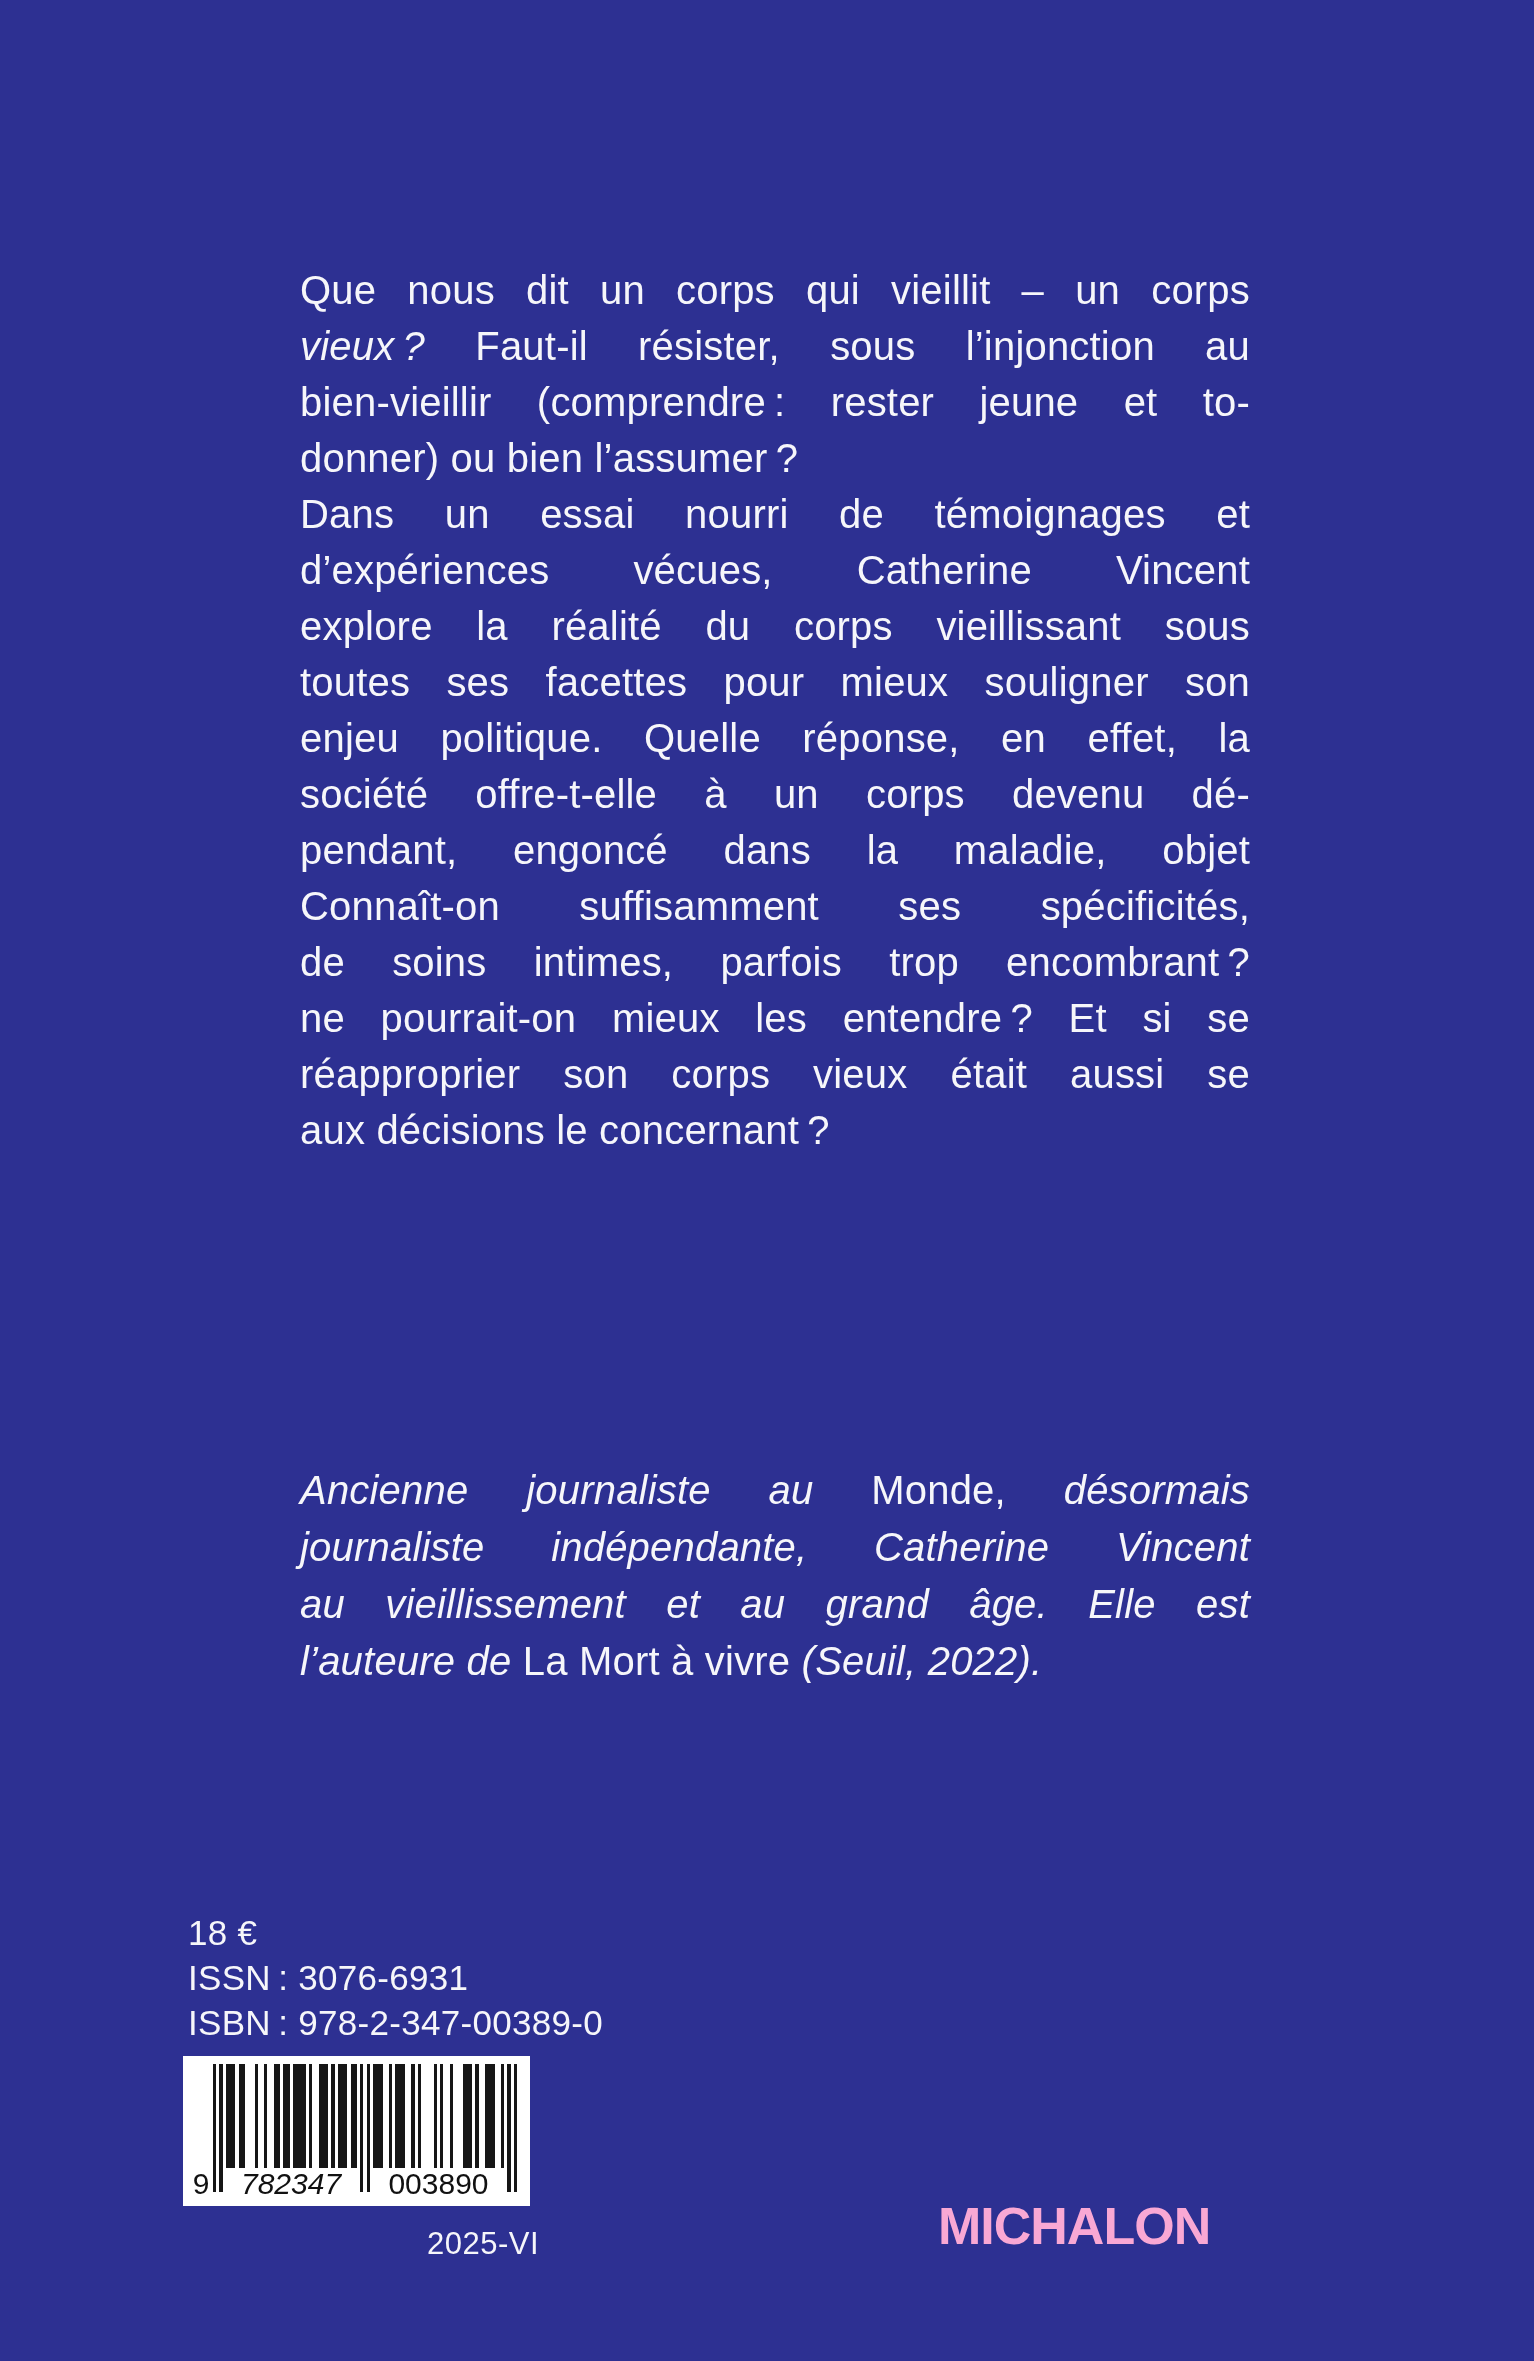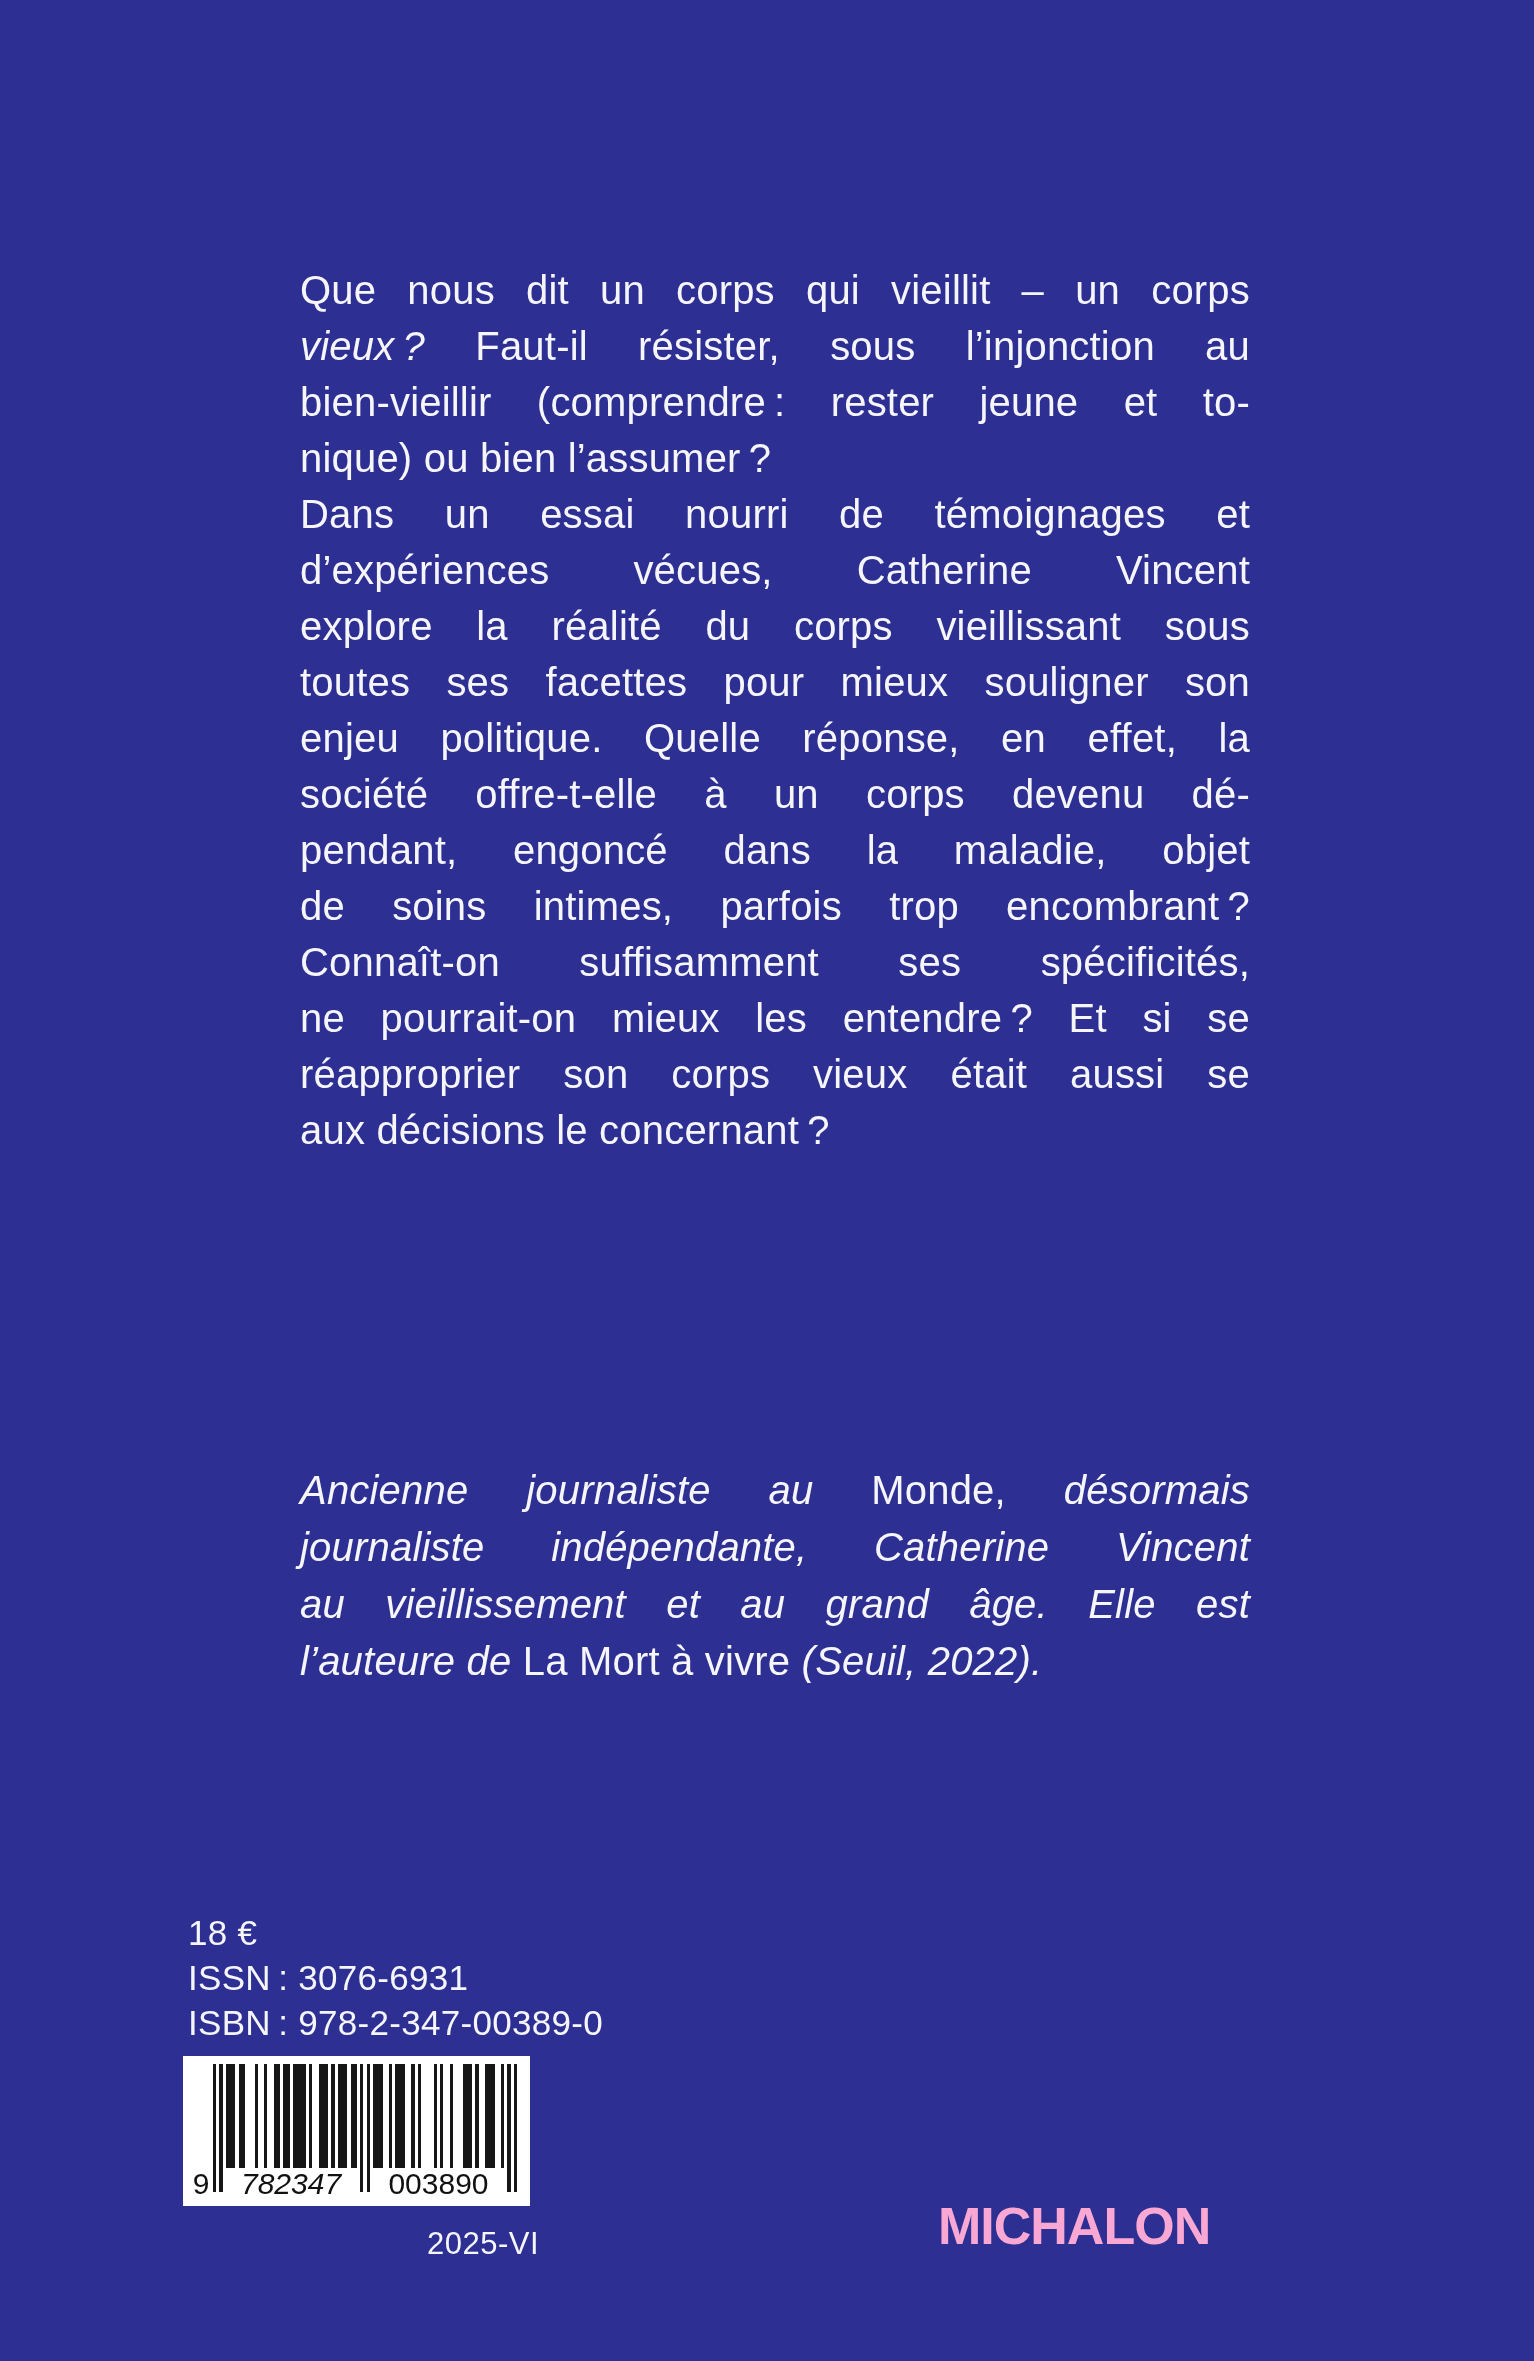--- a/index.html
+++ b/index.html
@@ -54,32 +54,32 @@
 </style>
 </head>
 <body>
 
 <div class="cover">
 
   <div class="textcol">
       <div class="line"><span>Que nous dit un corps qui vieillit – un corps</span></div>
       <div class="line"><span class="it">vieux ?</span><span> Faut-il résister, sous l’injonction au</span></div>
       <div class="line"><span>bien-vieillir (comprendre : rester jeune et to-</span></div>
-      <div class="line last"><span>nique) ou bien l’assumer ?</span></div>
+      <div class="line last"><span>donner) ou bien l’assumer ?</span></div>
     </div>
   <div class="textcol" style="top:486px">
       <div class="line"><span>Dans un essai nourri de témoignages et</span></div>
       <div class="line"><span>d’expériences vécues, Catherine Vincent</span></div>
       <div class="line"><span>explore la réalité du corps vieillissant sous</span></div>
       <div class="line"><span>toutes ses facettes pour mieux souligner son</span></div>
       <div class="line"><span>enjeu politique. Quelle réponse, en effet, la</span></div>
       <div class="line"><span>société offre-t-elle à un corps devenu dé-</span></div>
       <div class="line"><span>pendant, engoncé dans la maladie, objet</span></div>
+      <div class="line"><span>Connaît-on suffisamment ses spécificités,</span></div>
       <div class="line"><span>de soins intimes, parfois trop encombrant ?</span></div>
-      <div class="line"><span>Connaît-on suffisamment ses spécificités,</span></div>
       <div class="line"><span>ne pourrait-on mieux les entendre ? Et si se</span></div>
       <div class="line"><span>réapproprier son corps vieux était aussi se</span></div>
       <div class="line last"><span>aux décisions le concernant ?</span></div>
     </div>
 
 
   <div class="bio">
       <div class="line"><span class="it">Ancienne journaliste au </span><span>Monde,</span><span class="it"> désormais</span></div>
       <div class="line"><span class="it">journaliste indépendante, Catherine Vincent</span></div>
       <div class="line"><span class="it">au vieillissement et au grand âge. </span><span class="it">Elle est</span></div>

